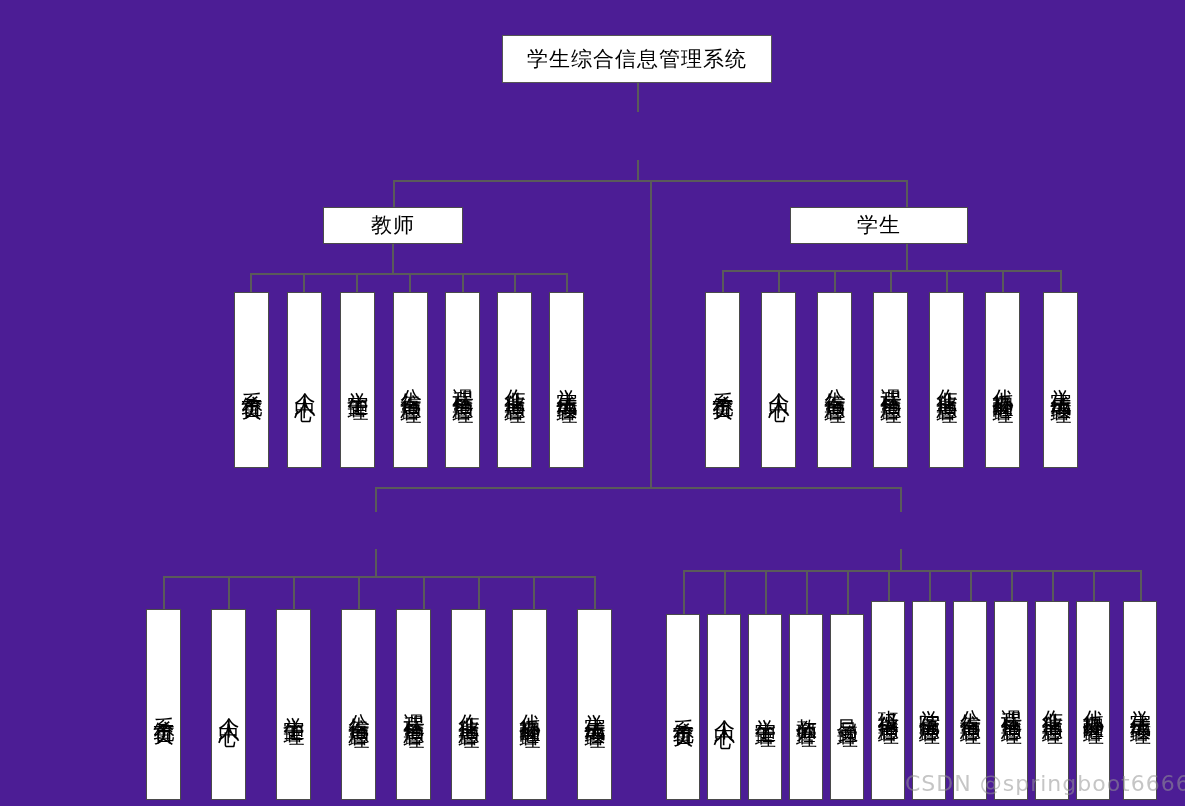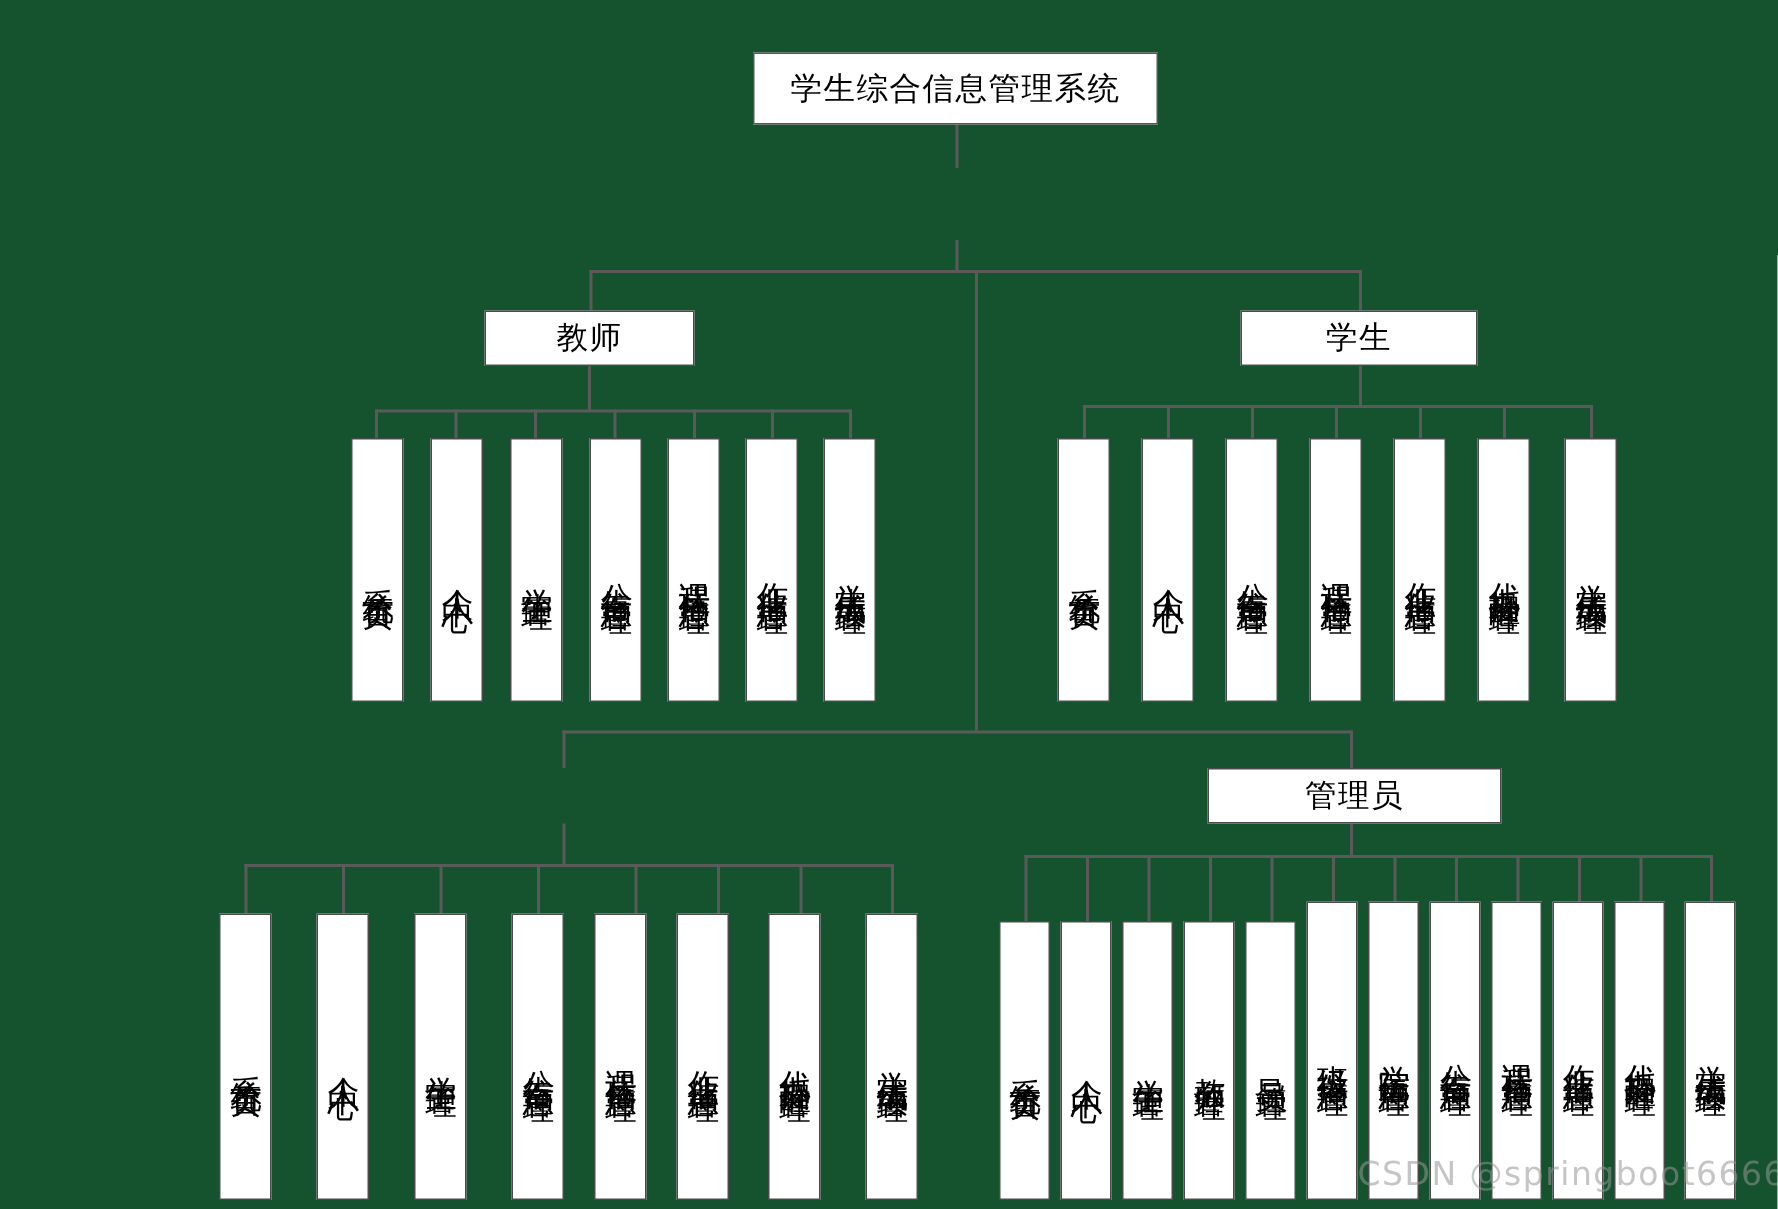--- a/index.html
+++ b/index.html
@@ -7,21 +7,21 @@
     padding: 0;
     background: #ffffff;
   }
   body {
     font-family: "DejaVu Sans", "Liberation Sans", sans-serif;
   }
   #canvas {
     position: relative;
     width: 1185px;
     height: 806px;
-    background: #14532d;
+    background: #4c1d95;
     overflow: hidden;
   }
   .node {
     position: absolute;
     box-sizing: border-box;
     border: 1.5px solid #4a4a4a;
     background: #ffffff;
     display: flex;
     align-items: center;
     justify-content: center;
@@ -96,21 +96,21 @@
   <div class="line v" style="left:566px; top:273px; height:20px;"></div>
 
   <div class="node node-v" style="left:234px; top:292px; width:35px; height:176px;">系统首页</div>
   <div class="node node-v" style="left:287px; top:292px; width:35px; height:176px;">个人中心</div>
   <div class="node node-v" style="left:340px; top:292px; width:35px; height:176px;">学生管理</div>
   <div class="node node-v" style="left:393px; top:292px; width:35px; height:176px;">公告信息管理</div>
   <div class="node node-v" style="left:445px; top:292px; width:35px; height:176px;">课程信息管理</div>
   <div class="node node-v" style="left:497px; top:292px; width:35px; height:176px;">作业信息管理</div>
   <div class="node node-v" style="left:549px; top:292px; width:35px; height:176px;">学生成绩管理</div>
 
-  <div class="node node-h" style="left:827px; top:207px; width:158px; height:37px;">学生</div>
+  <div class="node node-h" style="left:790px; top:207px; width:178px; height:37px;">学生</div>
   <div class="line v" style="left:906px; top:244px; height:27px;"></div>
   <div class="line h" style="left:722px; top:270px; width:340px;"></div>
 
   <div class="line v" style="left:722px; top:270px; height:23px;"></div>
   <div class="line v" style="left:778px; top:270px; height:23px;"></div>
   <div class="line v" style="left:834px; top:270px; height:23px;"></div>
   <div class="line v" style="left:890px; top:270px; height:23px;"></div>
   <div class="line v" style="left:946px; top:270px; height:23px;"></div>
   <div class="line v" style="left:1002px; top:270px; height:23px;"></div>
   <div class="line v" style="left:1060px; top:270px; height:23px;"></div>
@@ -137,21 +137,20 @@
 
   <div class="node node-v" style="left:146px; top:609px; width:35px; height:191px;">系统首页</div>
   <div class="node node-v" style="left:211px; top:609px; width:35px; height:191px;">个人中心</div>
   <div class="node node-v" style="left:276px; top:609px; width:35px; height:191px;">学生管理</div>
   <div class="node node-v" style="left:341px; top:609px; width:35px; height:191px;">公告信息管理</div>
   <div class="node node-v" style="left:396px; top:609px; width:35px; height:191px;">课程信息管理</div>
   <div class="node node-v" style="left:451px; top:609px; width:35px; height:191px;">作业信息管理</div>
   <div class="node node-v" style="left:512px; top:609px; width:35px; height:191px;">代办提醒管理</div>
   <div class="node node-v" style="left:577px; top:609px; width:35px; height:191px;">学生成绩管理</div>
 
-  <div class="node node-h" style="left:805px; top:512px; width:196px; height:37px;">管理员</div>
   <div class="line v" style="left:900px; top:549px; height:22px;"></div>
   <div class="line h" style="left:683px; top:570px; width:458px;"></div>
 
   <div class="line v" style="left:683px; top:570px; height:45px;"></div>
   <div class="line v" style="left:724px; top:570px; height:45px;"></div>
   <div class="line v" style="left:765px; top:570px; height:45px;"></div>
   <div class="line v" style="left:806px; top:570px; height:45px;"></div>
   <div class="line v" style="left:847px; top:570px; height:45px;"></div>
   <div class="line v" style="left:888px; top:570px; height:32px;"></div>
   <div class="line v" style="left:929px; top:570px; height:32px;"></div>

